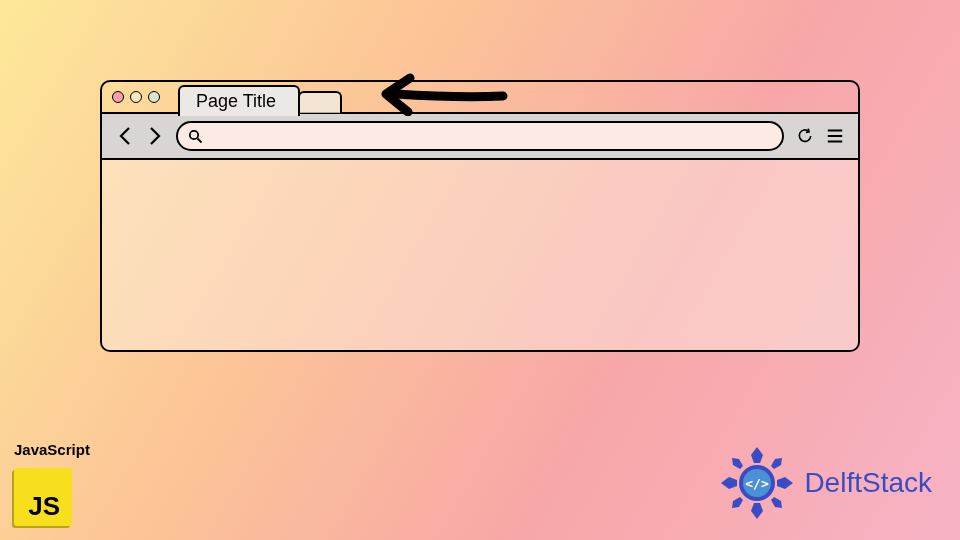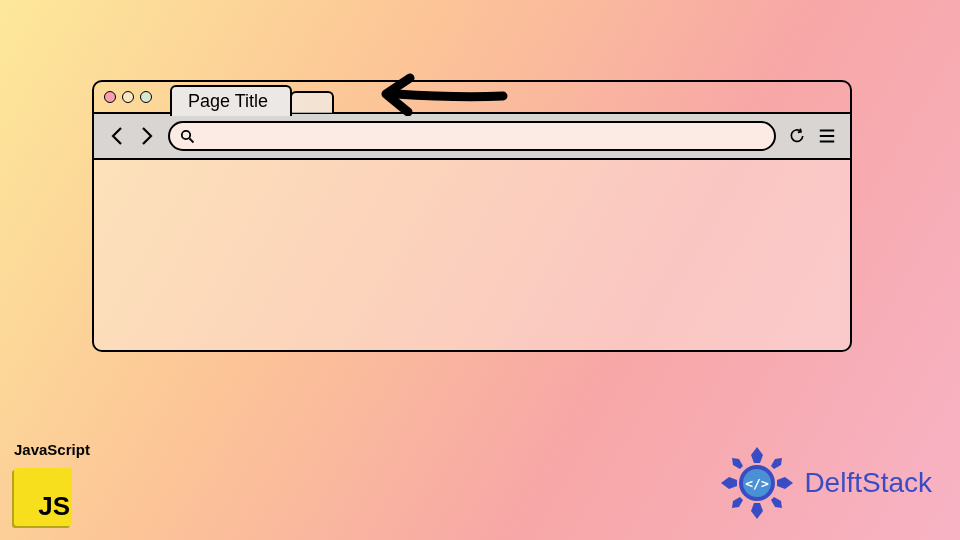--- a/index.html
+++ b/index.html
@@ -7,21 +7,21 @@
   width: 960px;
   height: 540px;
   background: linear-gradient(120deg, #fde89a 0%, #fcc497 35%, #f7a7a7 65%, #f7b3c5 100%);
   position: relative;
   font-family: Arial, sans-serif;
   overflow: hidden;
 }
 .browser-window {
   position: absolute;
   top: 80px;
-  left: 92px;
+  left: 100px;
   width: 760px;
   border: 2.5px solid #000;
   border-radius: 10px;
   overflow: hidden;
 }
 .title-bar {
   height: 30px;
   background: transparent;
   display: flex;
   align-items: center;
@@ -113,21 +113,21 @@
   width: 58px;
   height: 58px;
   background: #f7df1e;
   position: relative;
   border-radius: 3px;
   box-shadow: -2px 2px 0 #b8a418;
 }
 .js-badge .js-text {
   position: absolute;
   bottom: 4px;
-  right: 2px;
+  right: 12px;
   font-weight: 900;
   font-size: 26px;
   color: #000;
   letter-spacing: 0px;
 }
 .js-label {
   font-weight: 900;
   font-size: 15px;
   color: #000;
   margin-bottom: 10px;

